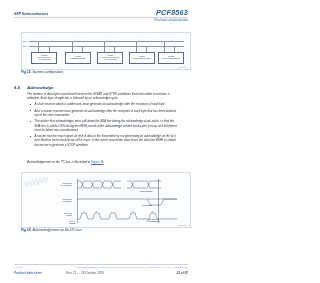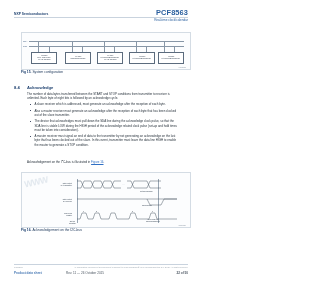--- a/index.html
+++ b/index.html
@@ -1,21 +1,21 @@
 <!DOCTYPE html>
 <html><head>
 <meta charset="utf-8">
 <style>
   html,body{margin:0;padding:0;}
   body{
     width:200px;height:283px;background:#ffffff;
     font-family:"Liberation Sans", sans-serif;
     color:#1a1a1a;overflow:hidden;position:relative;
   }
-  .page{position:absolute;inset:0;}
+  .page{position:absolute;inset:0;font-style:italic;}
 
   
   .hdr{position:absolute;left:0;top:0;width:200px;height:26px;}
   .hdr .brand{position:absolute;left:14px;top:11.5px;font-size:3.3px;
       font-weight:bold;color:#1c3f6e;letter-spacing:.05px;}
   .hdr .part{position:absolute;right:12px;top:8px;font-size:7.4px;
       font-weight:bold;color:#2a5f9e;letter-spacing:.1px;}
   .hdr .sub{position:absolute;right:12px;top:18px;font-size:3.1px;
       color:#2a5f9e;}
   .hdr .rule{position:absolute;left:14px;right:12px;top:17px;height:.5px;

